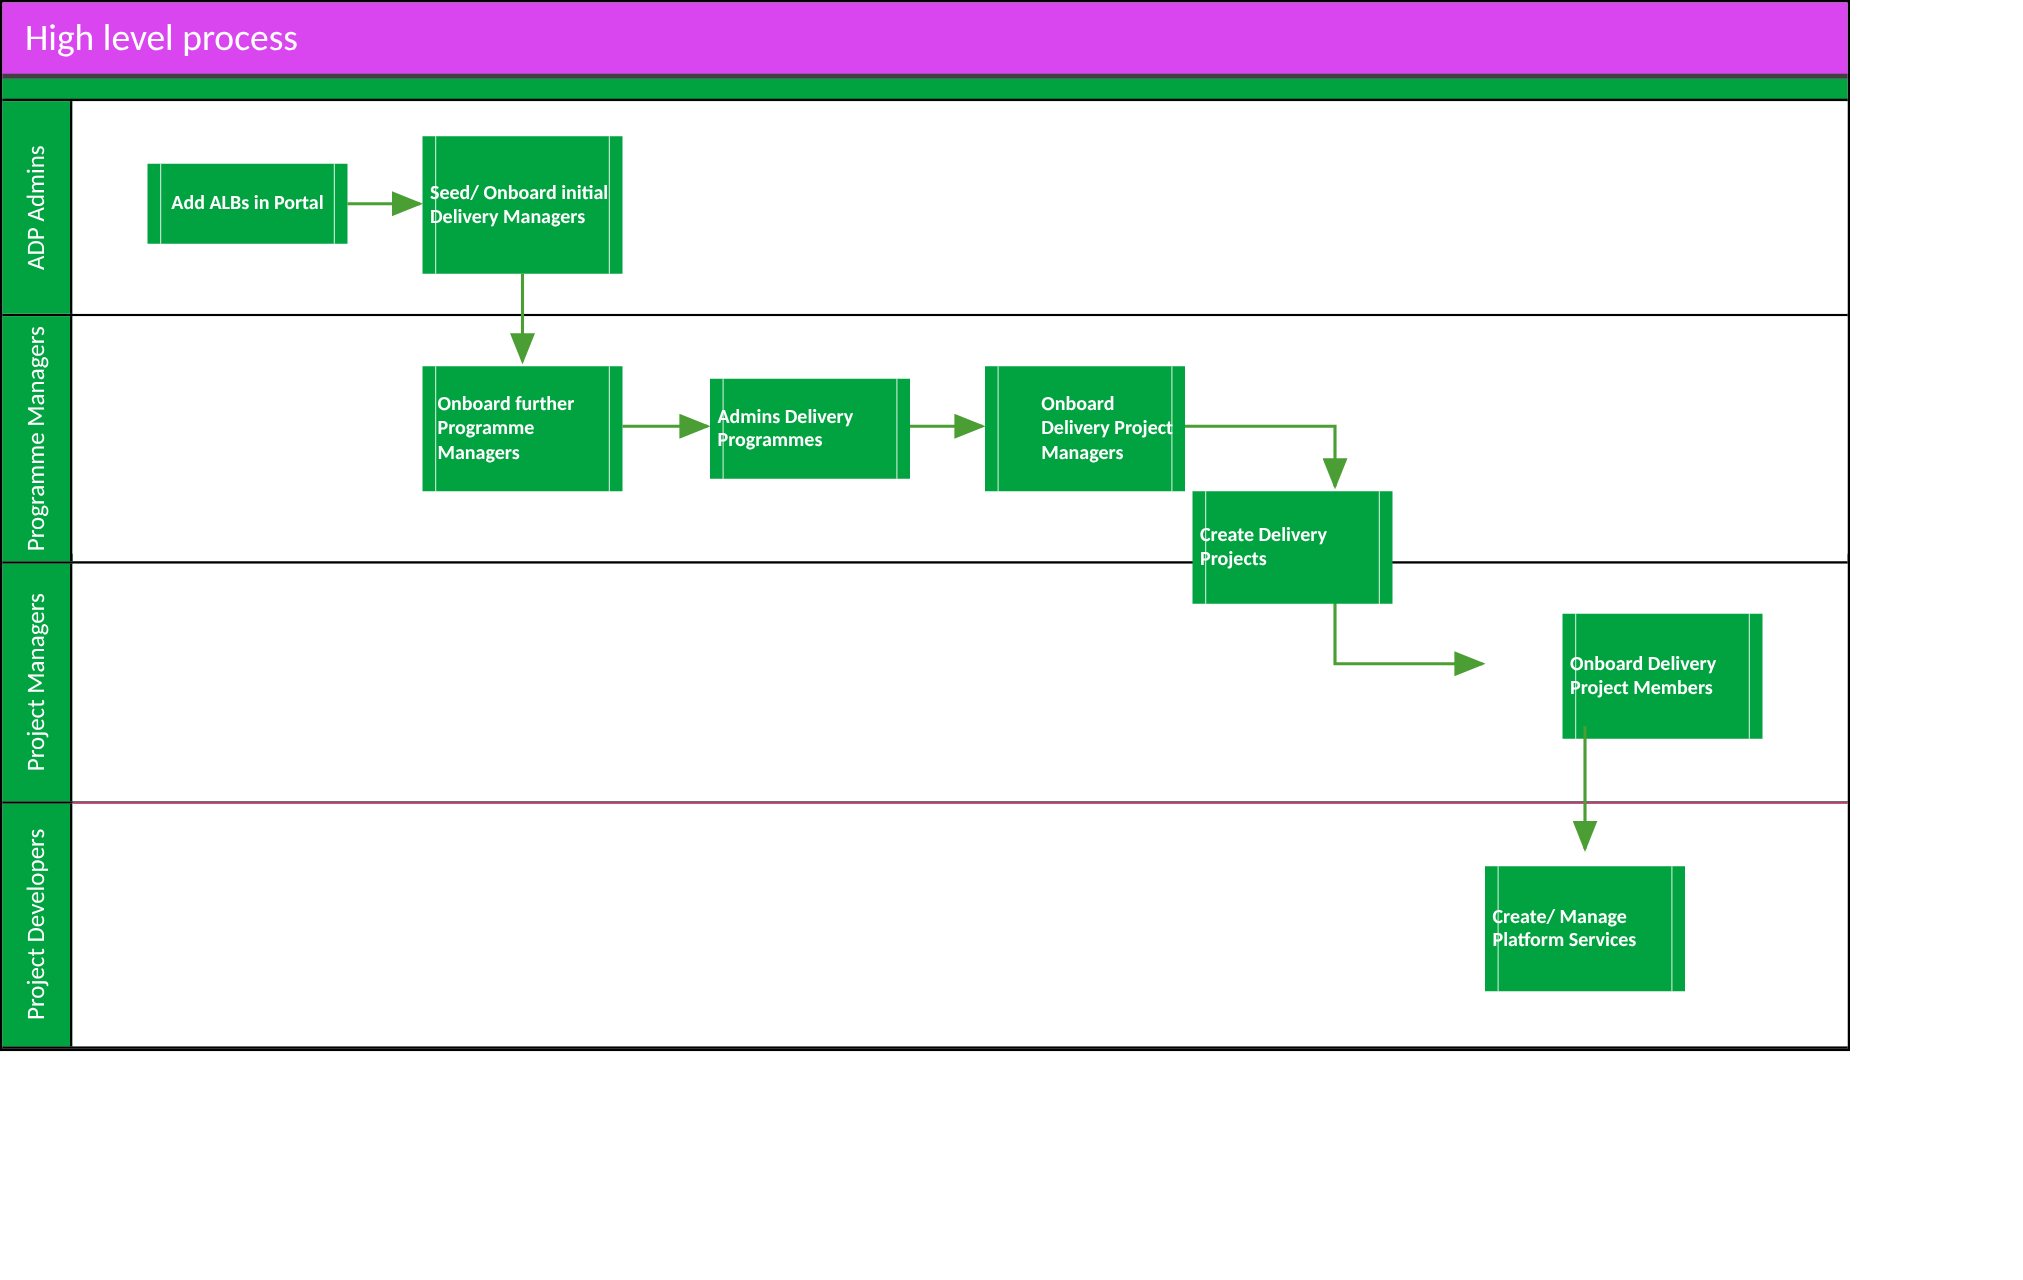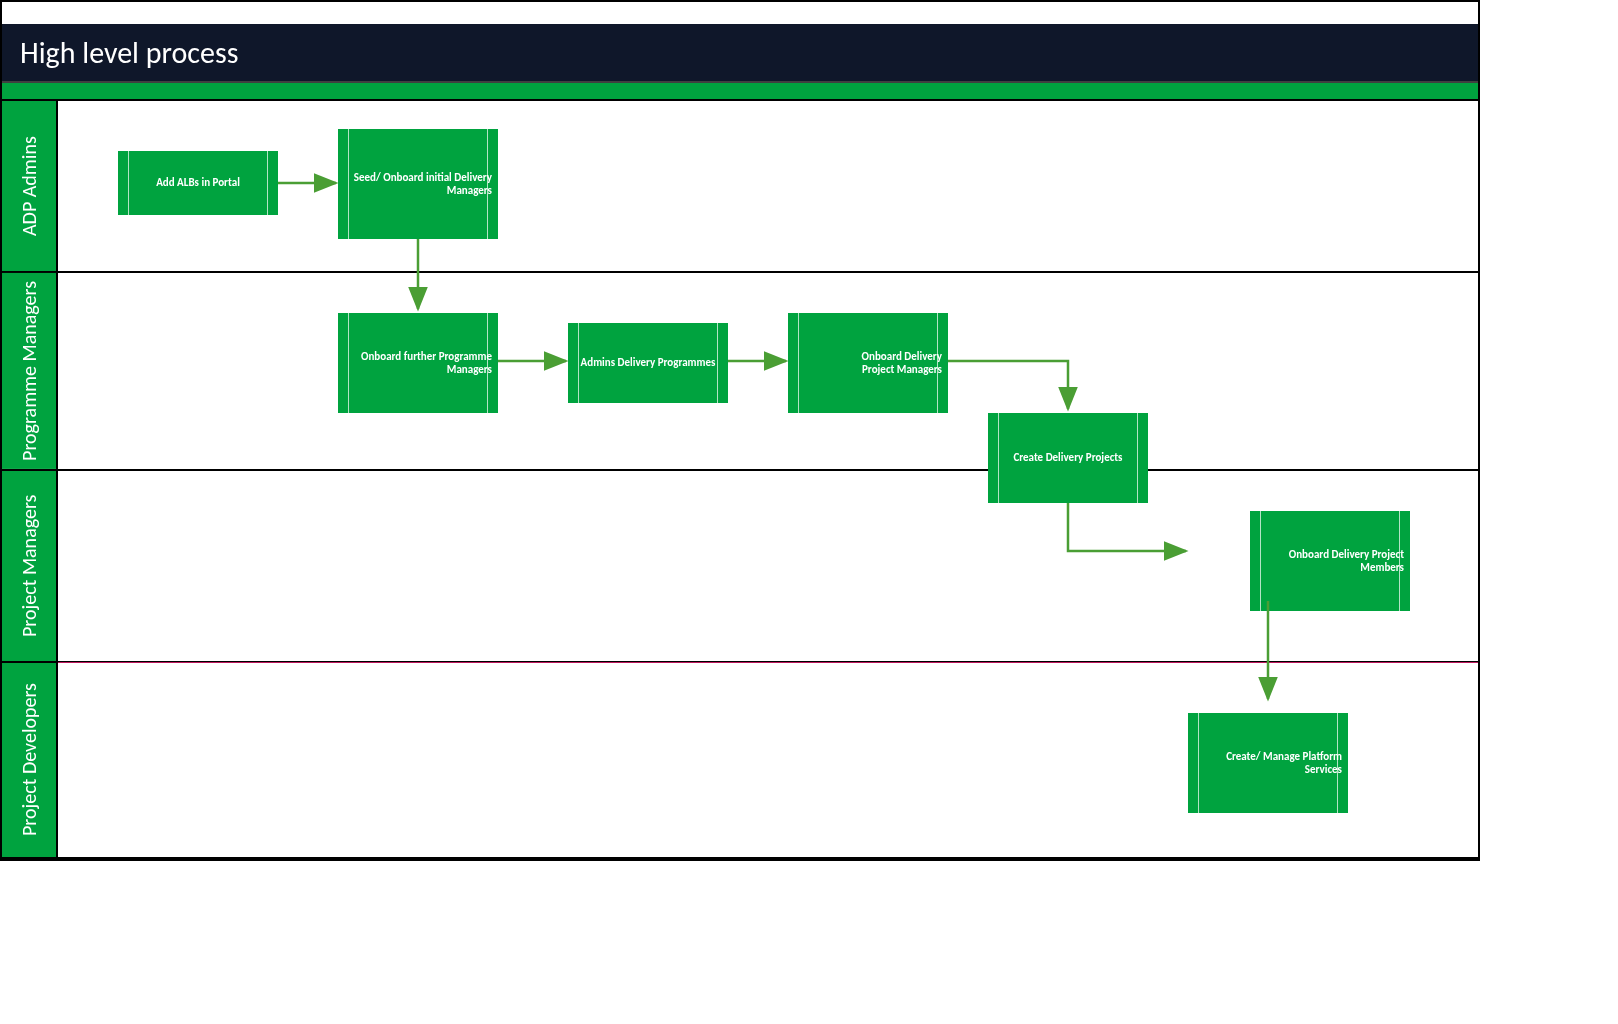--- a/index.html
+++ b/index.html
@@ -8,26 +8,25 @@
       background: #fff;
       padding: 0;
     }
     .diagram {
       width: 1480px;
       margin: 0;
       border: 2px solid #000;
       position: relative;
     }
     .title-bar {
-      background: #0f172a;
+      background: #d946ef;
       color: #fff;
       font-size: 30px;
       padding: 10px 18px;
-      border-bottom: 2px solid #404040;
-      margin-top: 22px;
+      border-bottom: 4px solid #404040;
     }
     .sub-bar {
       background: #00A33F;
       height: 18px;
       border-bottom: 2px solid #000;
     }
     .lanes {
       position: relative;
     }
     .lane {
@@ -59,25 +58,25 @@
     .lane-0 .lane-body { height: 170px; }
     .lane-1 .lane-body { height: 190px; }
     .lane-2 .lane-body { height: 190px; }
     .lane-3 .lane-body { height: 195px; border-top: 1px solid #be185d; margin-top:-1px; }
 
     .node {
       position: absolute;
       background: #00A33F;
       color: #fff;
       font-weight: 700;
-      font-size: 11px;
+      font-size: 16px;
       display: flex;
       align-items: center;
       justify-content: center;
-      text-align: right;
+      text-align: left;
       padding: 4px 6px;
       line-height: 1.2;
     }
     .node::before, .node::after {
       content: "";
       position: absolute;
       top: 0; bottom: 0;
       width: 1px;
       background: rgba(255,255,255,0.7);
     }
@@ -118,21 +117,21 @@
         <div class="node" style="left:280px; top:40px; width:160px; height:100px;padding-left:12px;">
           <span>Onboard further Programme Managers</span>
         </div>
         <div class="node" style="left:510px; top:50px; width:160px; height:80px;">
           <span>Admins Delivery Programmes</span>
         </div>
         <div class="node" style="left:730px; top:40px; width:160px; height:100px;padding-left:45px;">
           <span>Onboard Delivery Project Managers</span>
         </div>
 
-        <div class="node" style="left:930px; top:140px; width:160px; height:90px; z-index:3;">
+        <div class="node" style="left:896px; top:140px; width:160px; height:90px; z-index:3;">
           <span>Create Delivery Projects</span>
         </div>
       </div>
     </div>
 
     <div class="lane lane-2">
       <div class="lane-label">Project Managers</div>
       <div class="lane-body">
         <div class="node" style="left:1192px; top:40px; width:160px; height:100px;">
           <span>Onboard Delivery Project Members</span>

